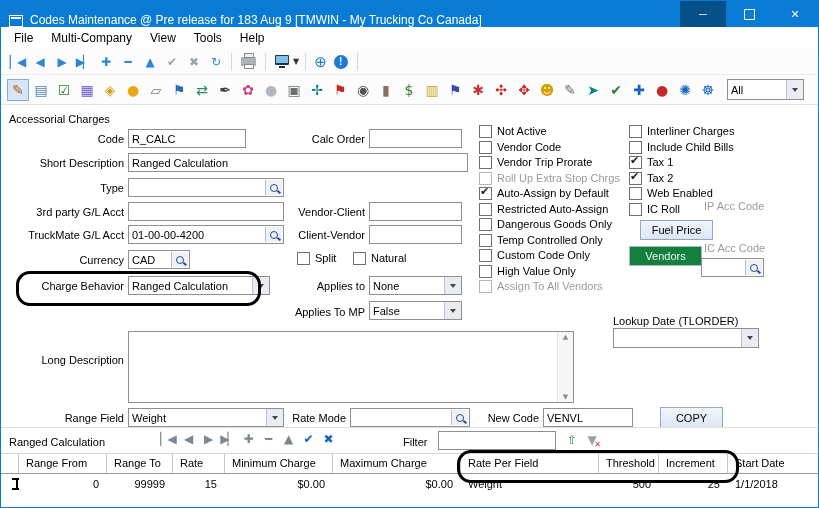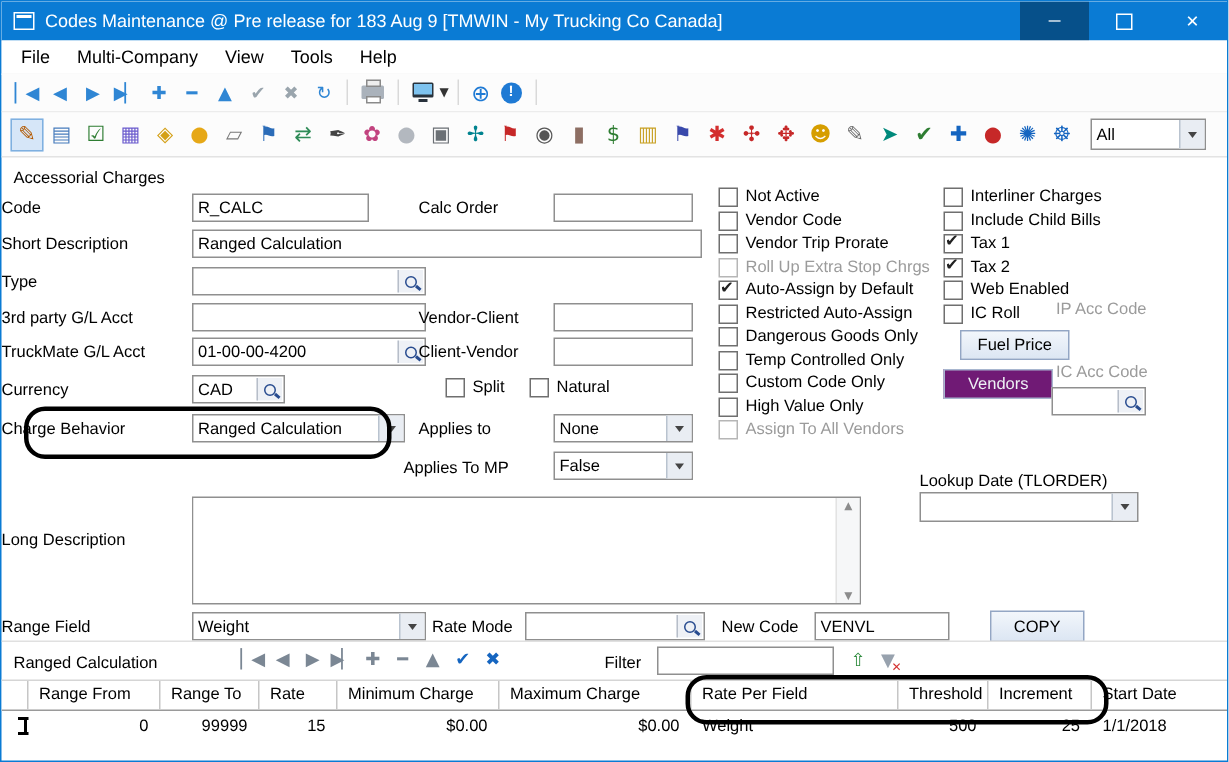--- a/index.html
+++ b/index.html
@@ -1,19 +1,19 @@
 <!DOCTYPE html>
 <html><head>
 <meta charset="utf-8">
 <style>
   html,body{margin:0;padding:0;background:#e6e6e6}
   #app{position:relative;width:819px;height:508px;background:#fff;border:1px solid #0a7bd4;
        box-sizing:border-box;overflow:hidden;font-family:"Liberation Sans",sans-serif;font-size:11px;color:#000}
   
-  .titlebar{position:absolute;left:0;top:0;right:0;height:26px;background:#0a7bd4;display:flex;align-items:center;color:#fff}
+  .titlebar{position:absolute;left:0;top:0;right:0;height:26px;background:#0a7bd4;display:flex;align-items:flex-end;color:#fff}
   .app-icon{width:12px;height:10px;border:1px solid #fff;margin:0 7px 0 8px;position:relative;flex:none}
   .app-icon::before{content:'';position:absolute;left:1px;top:1px;right:1px;height:2px;background:#fff}
   .title-text{font-size:12px;white-space:nowrap}
   .win-btns{margin-left:auto;display:flex;height:100%}
   .win-btn{width:46px;height:100%;display:flex;align-items:center;justify-content:center;font-size:11px;color:#fff}
   .win-btn.min{background:rgba(0,0,0,0.35)}
   .maxbox{width:9px;height:9px;border:1px solid #fff;display:inline-block}
   
   .menubar{position:absolute;left:0;top:26px;right:0;height:22px;background:#fff;display:flex;align-items:center;padding-left:4px;border-bottom:1px solid #f1f1f1}
   .menu-item{padding:0 9px;font-size:12px}
@@ -28,41 +28,41 @@
   .monitor{position:relative;width:14px;height:10px;background:#28323c;border-radius:1px;margin:0 2px 3px 3px}
   .monitor::before{content:'';position:absolute;left:1px;top:1px;right:1px;bottom:2px;background:#7ec3ef}
   .monitor::after{content:'';position:absolute;left:4px;bottom:-3px;width:6px;height:2px;background:#28323c}
   .caret{font-size:8px;color:#333;font-family:"DejaVu Sans",sans-serif}
   .infoc{width:14px;height:14px;border-radius:50%;background:#1f7ad4;color:#fff;display:flex;align-items:center;justify-content:center;font-size:10px;font-weight:bold;margin:0 3px}
   .webi{font-size:15px;color:#1f7ad4;font-family:"DejaVu Sans",sans-serif;margin:0 2px}
   #toolbar2{top:74px;height:30px;border-bottom:1px solid #e3e3e3;padding:0 6px;gap:1px}
   .tb2i{width:22px;height:22px;display:flex;align-items:center;justify-content:center;font-size:14px;font-family:"DejaVu Sans",sans-serif;flex:none}
   .tb2i.active{background:#d6e6f8;border:1px solid #7fb0e0;box-sizing:border-box}
   
-  .flbl{position:absolute;line-height:19px;text-align:left;white-space:nowrap}
+  .flbl{position:absolute;line-height:19px;text-align:right;white-space:nowrap}
   .tbox{position:absolute;height:19px;border:1px solid #8f8f8f;background:#fff;box-sizing:border-box;display:flex;align-items:center}
   .tin{border:none;outline:none;width:100%;height:100%;font:11px "Liberation Sans",sans-serif;padding:0 3px;background:transparent;box-sizing:border-box}
   .with-btn .tin{padding-right:18px}
   .lkbtn{position:absolute;right:1px;top:1px;bottom:1px;width:16px;background:#eef1f6;border-left:1px solid #b7bec9;display:flex;align-items:center;justify-content:center}
   .mag{width:6px;height:6px;border:1.5px solid #274b8f;border-radius:50%;position:relative;display:block}
   .mag::after{content:'';position:absolute;width:4px;height:1.5px;background:#274b8f;right:-3.5px;bottom:-2px;transform:rotate(40deg)}
   .combo{padding-right:16px}
   .cval{padding:0 3px;white-space:nowrap;overflow:hidden;flex:1}
   .dd{position:absolute;right:0;top:0;bottom:0;width:16px;background:#e9edf3;border-left:1px solid #b9c3cf;display:flex;align-items:center;justify-content:center}
   .tri{width:0;height:0;border-left:3.5px solid transparent;border-right:3.5px solid transparent;border-top:4px solid #444}
   
   .cbcol{position:absolute}
   .cbrow{display:flex;align-items:flex-start;height:13px;margin-bottom:2.5px;white-space:nowrap}
   .cb{width:11px;height:11px;border:1px solid #6f6f6f;background:#fff;margin-right:5px;position:relative;flex:none}
   .cbrow.checked .cb::after{content:'✔';position:absolute;left:0px;top:-3px;font-size:11px;color:#222;font-family:"DejaVu Sans",sans-serif}
   .cbrow.disabled{color:#9b9b9b}
   .cbrow.disabled .cb{border-color:#b6b6b6}
   
   .btn{position:absolute;display:flex;align-items:center;justify-content:center;border:1px solid #93a6c4;background:linear-gradient(#f2f6fb,#dce6f3);font-size:11px;box-sizing:border-box}
-  .btn.vnd{background:#701a75;color:#eef1f5;border-color:#a8b6cf}
+  .btn.vnd{background:#15803d;color:#eef1f5;border-color:#a8b6cf}
   .btn.rfb{background:#d8dce3;color:#98a0ac;border-color:#bfc5cd;font-size:10px;line-height:11px;text-align:center;padding:2px}
   .gray-label{position:absolute;color:#9b9b9b;white-space:nowrap}
   
   .mltext{position:absolute;border:1px solid #8f8f8f;background:#fff;box-sizing:border-box}
   .mltext textarea{position:absolute;left:0;top:0;right:16px;bottom:0;border:none;outline:none;resize:none;font:11px "Liberation Sans",sans-serif;padding:2px}
   .vscroll{position:absolute;right:0;top:0;bottom:0;width:15px;background:#f6f7f8;border-left:1px solid #e3e3e3;display:flex;flex-direction:column;justify-content:space-between;align-items:center;padding:1px 0}
   .sarr{font-size:7px;color:#8c8c8c;line-height:8px;font-family:"DejaVu Sans",sans-serif}
   
   .hairline{position:absolute;left:0;right:0;height:1px;background:#e0e0e0}
   .dnav{position:absolute;display:flex;gap:1px}

